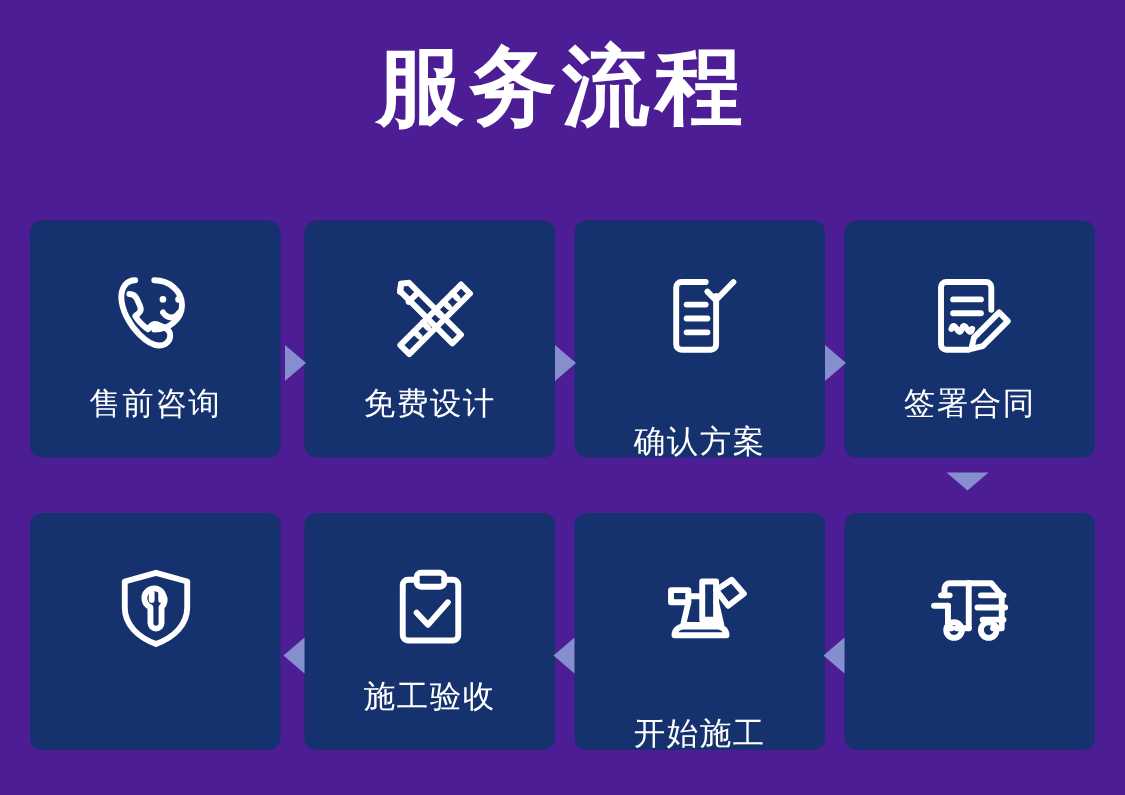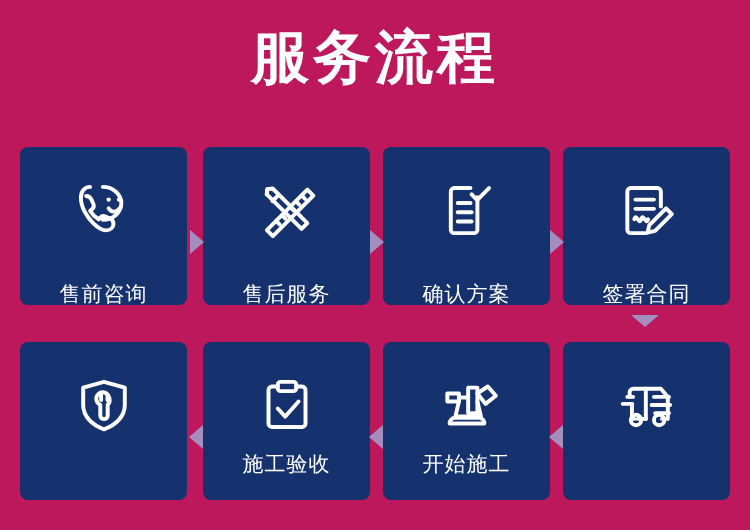--- a/index.html
+++ b/index.html
@@ -11,21 +11,21 @@
     height: 530px;
     background: #1a4ba3;
     font-family: "DejaVu Sans", "Liberation Sans", sans-serif;
     overflow: hidden;
     position: relative;
   }
   .page {
     position: relative;
     width: 750px;
     height: 530px;
-    background: #be185d;
+    background: #4c1d95;
   }
   .title {
     position: absolute;
     top: 24px;
     left: 0;
     width: 750px;
     text-align: center;
     color: #ffffff;
     font-size: 58px;
     font-weight: bold;
@@ -71,23 +71,23 @@
     font-size: 21px;
     letter-spacing: 1px;
     text-align: center;
     line-height: 1;
     white-space: nowrap;
   }
 
   
   .c0 { left: 0px; }
   .c1 { left: 183px; }
-  .c2 { left: 363px; }
+  .c2 { left: 363px; justify-content: space-between; }
   .c3 { left: 543px; }
-  .r0 { top: 0px; gap: 25px; }
+  .r0 { top: 0px; }
   .r1 { top: 195px; }
 
   
   .arrow {
     position: absolute;
     width: 0;
     height: 0;
     opacity: 0.75;
   }
   .arrow-right {
@@ -144,21 +144,21 @@
           <path d="M24.4 19.4l-5 5"></path>
 
           <path d="M49.6 14.4l-35 35 5.2 5.2 35-35z"></path>
           <path d="M44.6 19.4l3 3"></path>
           <path d="M39.6 24.4l3 3"></path>
           <path d="M34.6 29.4l3 3"></path>
           <path d="M27.6 36.4l3 3"></path>
           <path d="M22.6 41.4l3 3"></path>
         </svg>
       </div>
-      <div class="card-label">售后服务</div>
+      <div class="card-label">免费设计</div>
     </div>
 
     <div class="card c2 r0">
       <div class="icon-wrap">
         <svg viewBox="0 0 64 64" fill="none" stroke="#ffffff" stroke-width="3.4" stroke-linecap="round" stroke-linejoin="round">
           <path d="M41 21v28a3 3 0 0 1-3 3H21a3 3 0 0 1-3-3V16a3 3 0 0 1 3-3h14"></path>
           <path d="M24 26h11"></path>
           <path d="M24 34h12"></path>
           <path d="M24 42h12"></path>
           <path d="M36 18.5l4.8 5L51 13"></path>

